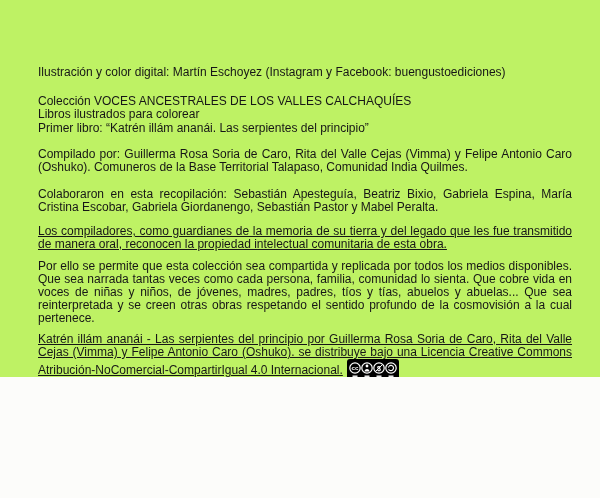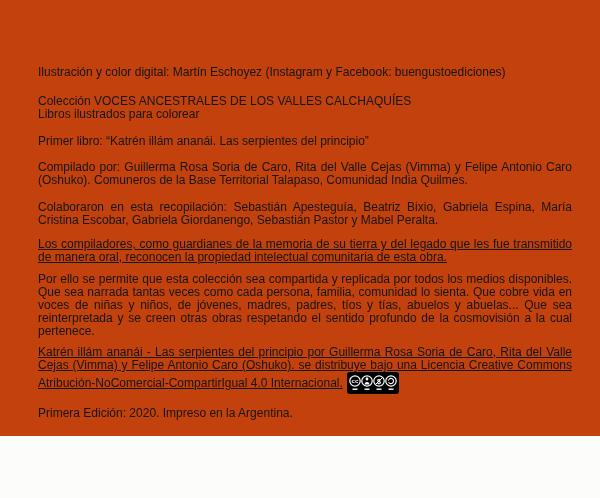--- a/index.html
+++ b/index.html
@@ -1,38 +1,38 @@
 <!DOCTYPE html>
 <html><head>
 <meta charset="utf-8">
 <style>
   * { margin: 0; padding: 0; box-sizing: border-box; }
   html, body { background: #fcfcfa; }
   .page {
     position: relative;
     width: 600px;
-    height: 436px;
-    background: #c2410c;
+    height: 377px;
+    background: #bef264;
     font-family: "Liberation Sans", "DejaVu Sans", sans-serif;
     font-size: 12px;
     line-height: 13px;
     color: #161616;
     overflow: hidden;
   }
   .content {
     position: absolute;
     top: 66px;
     left: 38px;
     width: 534px;
   }
   .para { margin: 0; }
   .justify { text-align: justify; margin-top: 8px; }
   .mb16 { margin-bottom: 16px; }
   .mb25 { margin-bottom: 25px; }
-  .mb3  { margin-bottom: 14px; }
+  .mb3  { margin-bottom: 1px; }
   .mb13 { margin-bottom: 13px; }
   .mb14 { margin-bottom: 14px; }
   .mb11 { margin-bottom: 11px; }
   .mb9  { margin-bottom: 9px; text-decoration: underline; }
   .mb8  { margin-bottom: 8px; }
   .mb10 { margin-bottom: 10px; text-decoration: underline; }
   .cc-badge {
     display: inline-block;
     vertical-align: -7px;
     margin-left: 4px;

